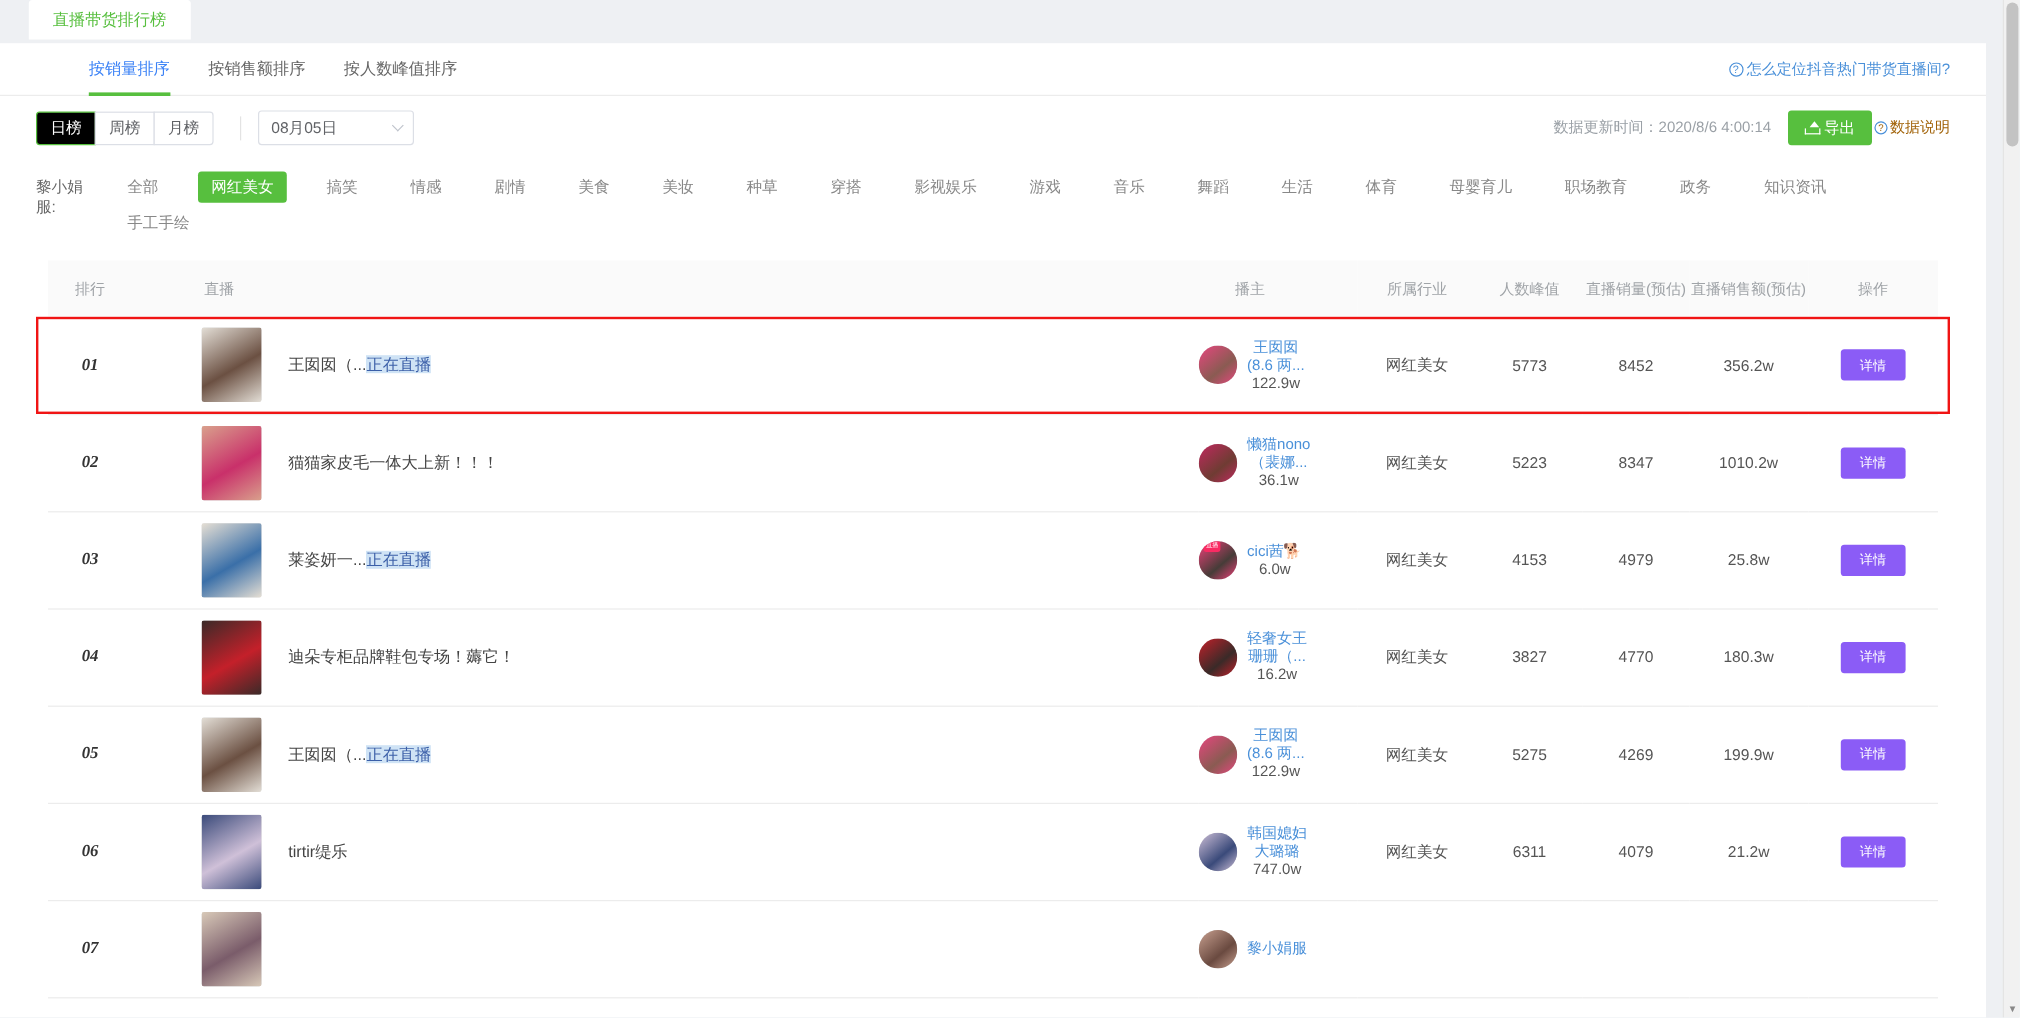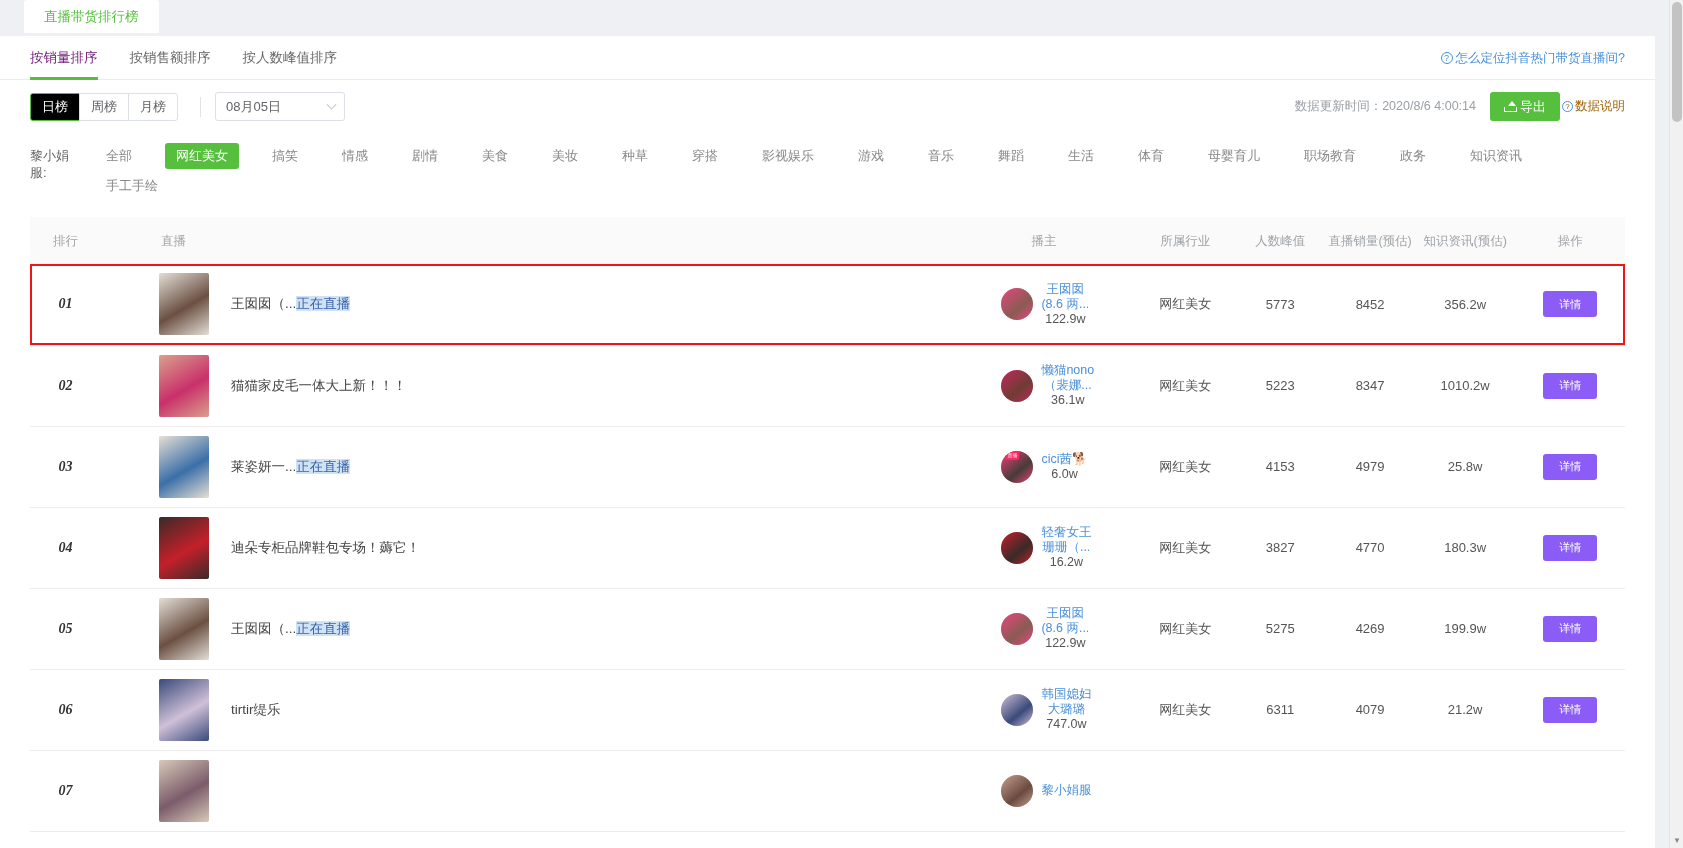--- a/index.html
+++ b/index.html
@@ -53,21 +53,21 @@
   .sort-tab {
     font-size: 13.5px;
     color: #666;
     margin-right: 32px;
     height: 44px;
     line-height: 44px;
     position: relative;
     cursor: pointer;
     white-space: nowrap;
   }
-  .sort-tab.active { color: #701a75; }
+  .sort-tab.active { color: #3b82f6; margin-left: 44px; }
   .sort-tab.active::after {
     content: "";
     position: absolute;
     left: 0; right: 0; bottom: 0;
     height: 3px; background: #57bf3e;
   }
   .help-link {
     position: absolute;
     right: 30px; top: 0;
     height: 44px; line-height: 44px;
@@ -200,21 +200,21 @@
     font-size: 13px; color: #888;
     padding: 4px 11px;
     margin: 0 11px 4px 11px;
     border-radius: 3px;
     cursor: pointer;
     white-space: nowrap;
   }
   .ind-item.active { background: #57bf3e; color: #fff; }
 
   
-  .tablewrap { padding: 0 30px; position: relative; }
+  .tablewrap { padding: 0 40px; position: relative; }
   table.rank { width: 100%; border-collapse: collapse; table-layout: fixed; }
   table.rank thead th {
     background: #fafafa;
     color: #a0a4a8;
     font-weight: normal;
     font-size: 12.5px;
     height: 47px;
     text-align: center;
     line-height: 16px;
     border: none;
@@ -393,21 +393,21 @@
     <div class="tablewrap">
       <table class="rank">
         <thead>
           <tr>
             <th class="col-rank">排行</th>
             <th class="col-live">直播</th>
             <th class="col-host">播主</th>
             <th class="col-ind">所属行业</th>
             <th class="col-peak">人数峰值</th>
             <th class="col-sales">直播销量(预估)</th>
-            <th class="col-amt">知识资讯(预估)</th>
+            <th class="col-amt">直播销售额(预估)</th>
             <th class="col-op">操作</th>
           </tr>
         </thead>
         <tbody id="tbody">
             <tr class="table-row row-highlight">
               <td class="col-rank"><span class="rank-num">01</span></td>
               <td class="col-live">
                 <div class="livecell">
                   <div class="thumb">
                     <div class="g" style="background: linear-gradient(150deg, rgb(227, 222, 214) 0%, rgb(107, 80, 66) 55%, rgb(227, 222, 214) 100%);"></div>

